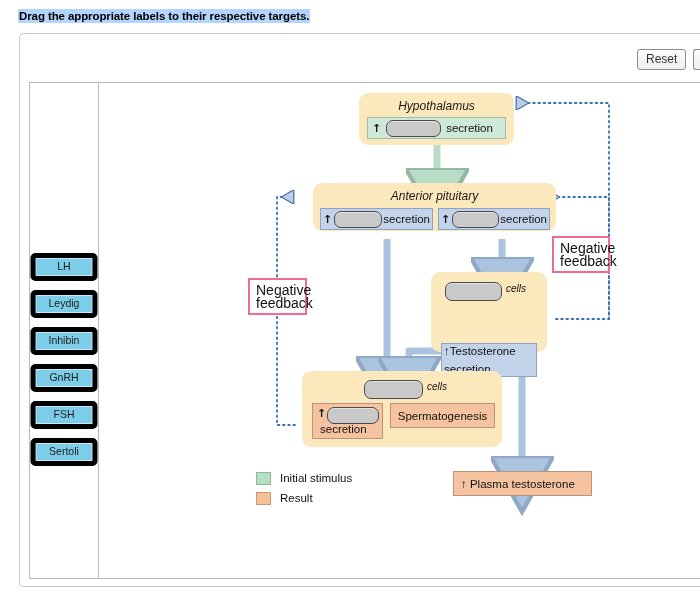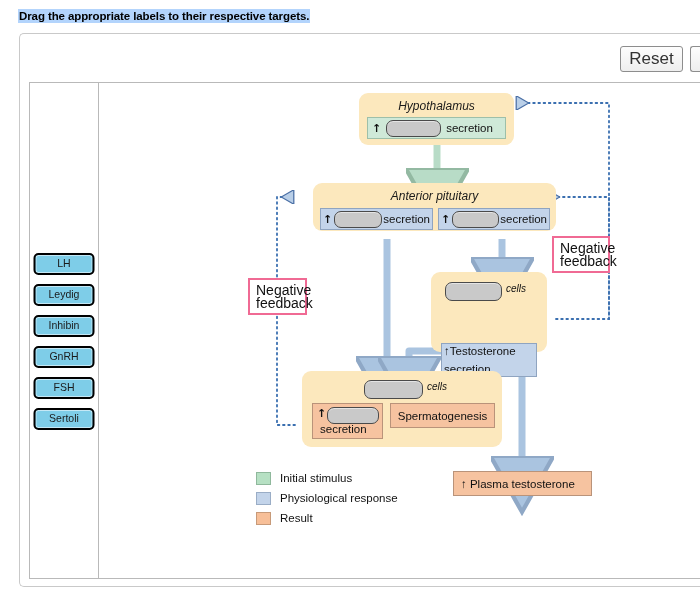--- a/index.html
+++ b/index.html
@@ -28,21 +28,21 @@
     border-radius:5px 0 0 5px;
     background:#fff;
     box-sizing:border-box;
   }
   .toolbar{
     position:absolute;right:0px;top:13px;height:24px;
     display:flex;gap:7px;align-items:center;
   }
   .tb-btn{
     font-family:"Liberation Sans", sans-serif;
-    font-size:17px;color:#333;
+    font-size:12px;color:#333;
     background:linear-gradient(#fdfdfd,#eeeeee);
     border:1px solid #8d8d8d;
     border-radius:3px;
     padding:3px 8px 4px 8px;
     line-height:1;
     cursor:pointer;
     white-space:nowrap;
   }
   .tb-btn.cut{border-radius:3px 0 0 3px;border-right:none;}
 
@@ -56,21 +56,21 @@
     position:absolute;left:0;top:0;width:69px;height:495px;
     border-right:1px solid #b9b9b9;box-sizing:border-box;
   }
   .bank-list{
     position:absolute;left:50%;transform:translateX(-50%);
     top:170px;display:flex;flex-direction:column;gap:9px;align-items:center;
   }
   .pill{
     width:57px;height:18px;line-height:17px;text-align:center;
     background:#7ecde8;
-    border:2px solid #000000;
+    border:5px solid #000000;
     border-radius:5px;
     font-size:10.5px;color:#1a1a1a;
     box-shadow:0 0 0 1px rgba(255,255,255,.55) inset;
     cursor:move;
     user-select:none;
   }
 
   
   .canvas{position:absolute;left:69px;top:0;width:631px;height:495px;}
   .svglayer{position:absolute;left:0;top:0;width:631px;height:495px;}
@@ -241,24 +241,20 @@
 feedback</div>
         <div class="negfb" style="left:453px;top:153px;width:58px;height:37px;">Negative
 feedback</div>
 
         <div class="legend">
           <div class="lg-row">
             <span class="sw g"></span>
             <span class="lg-txt">Initial stimulus</span>
           </div>
           <div class="lg-row">
-            <span class="sw b"></span>
-            <span class="lg-txt">Physiological response</span>
-          </div>
-          <div class="lg-row">
             <span class="sw o"></span>
             <span class="lg-txt">Result</span>
           </div>
         </div>
 
       </div>
     </div>
   </div>
 </div>
 

